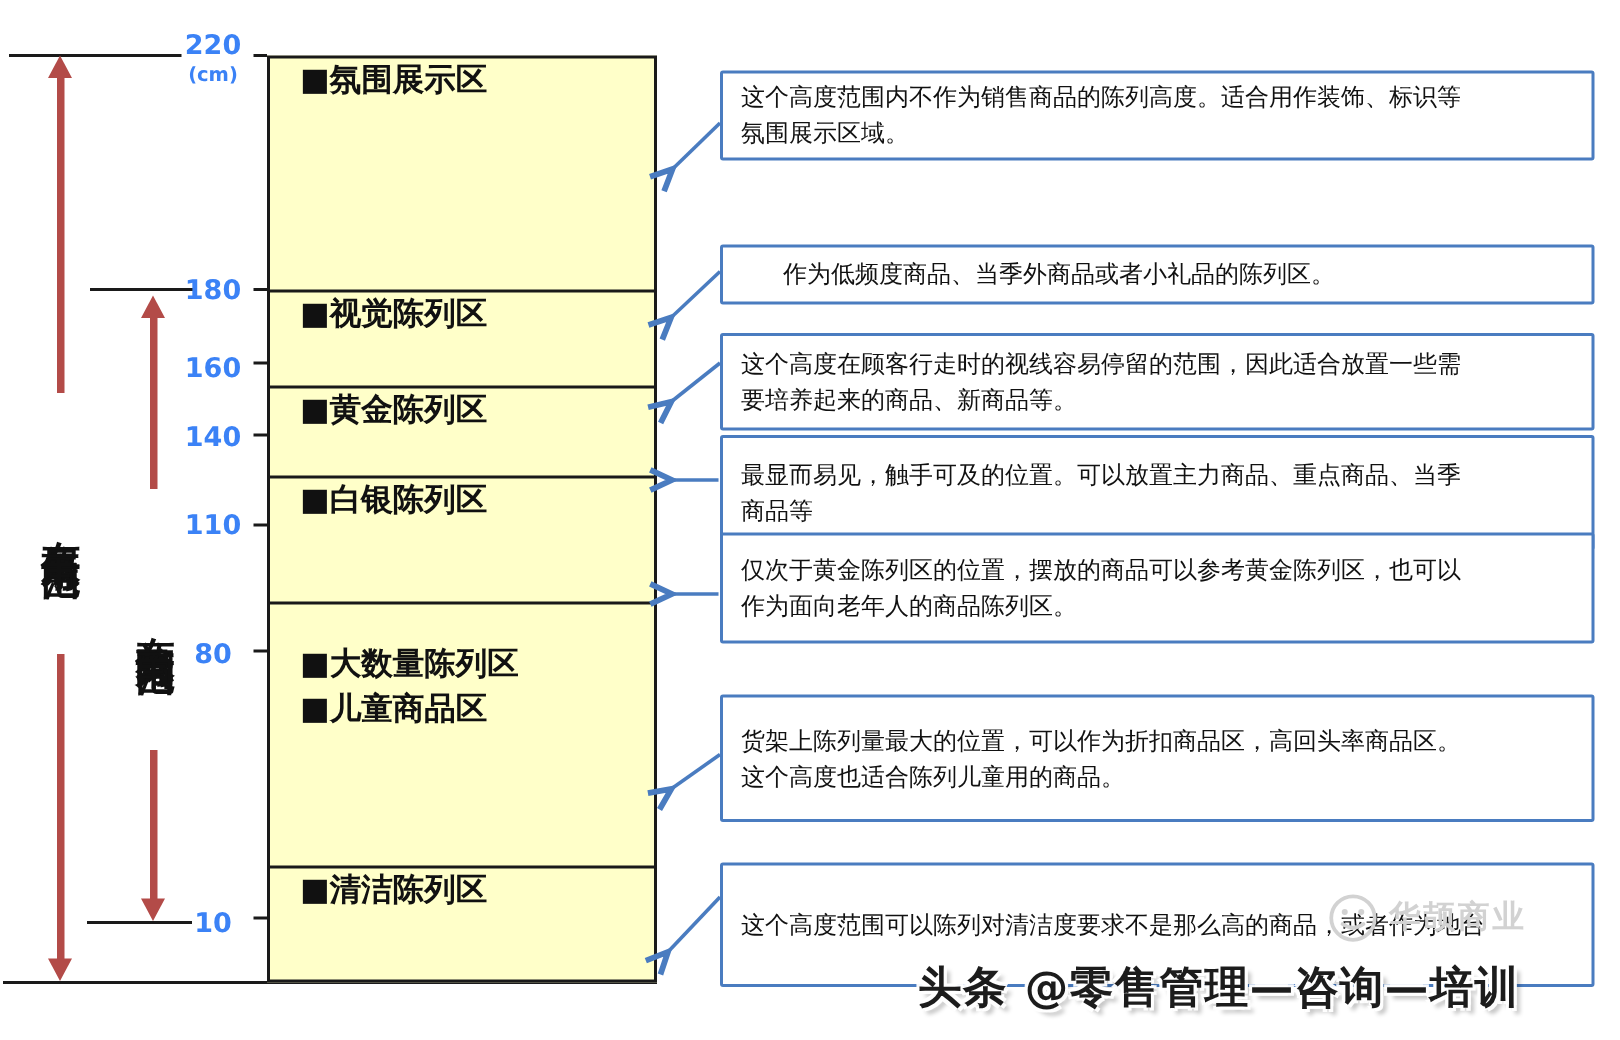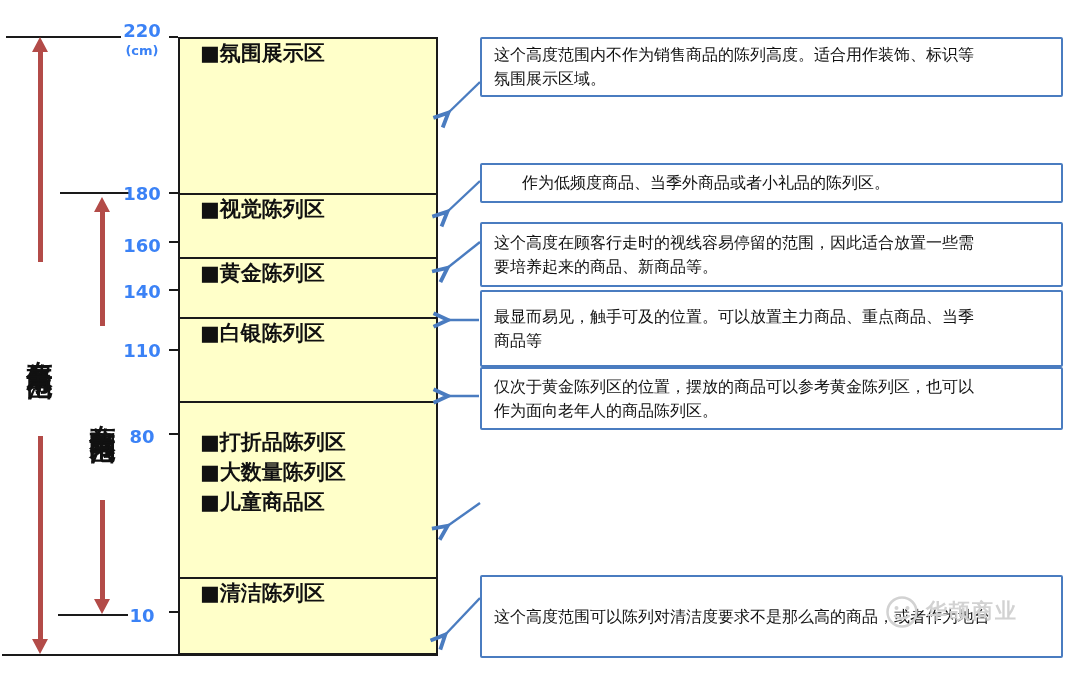--- a/index.html
+++ b/index.html
@@ -56,25 +56,25 @@
   .zone-5 { height:84px; }
   .zone-6 { height:176px; justify-content:flex-start; padding-top:24px; }
   .zone-6 .zone-label { line-height:30px; }
   .zone-7 { height:31px; }
 
   
   .callout { position:absolute; left:480px; width:583px; background:#ffffff;
              border:2px solid #4a7cc0; border-radius:2px; display:flex; align-items:center;
              padding:5px 12px; font-size:16px; line-height:24px; color:#111; z-index:2; }
   .callout span { white-space:pre-line; }
-  .callout-1 { top:37px;  height:60px; }
+  .callout-1 { top:47px;  height:60px; }
   .callout-2 { top:163px; height:40px;padding-left:40px; }
   .callout-3 { top:222px; height:65px; }
   .callout-4 { top:290px; height:77px; }
-  .callout-5 { top:367px; height:63px; }
+  .callout-5 { top:355px; height:74px; }
   .callout-6 { top:463px; height:85px; }
   .callout-7 { top:575px; height:83px; }
 
   .arrows-overlay { position:absolute; left:0; top:0; width:1080px; height:693px;
                     z-index:4; pointer-events:none; }
 
   
   .wm-logo { position:absolute; left:884px; top:594px; z-index:5; }
   .wm-brand { position:absolute; left:926px; top:597px; font-size:21px; font-weight:bold;
               color:#d2d2d2; letter-spacing:2px; z-index:5; white-space:nowrap; }
@@ -127,21 +127,20 @@
     <div class="zone zone-3">
       <span class="zone-label">■视觉陈列区</span>
     </div>
     <div class="zone zone-4">
       <span class="zone-label">■黄金陈列区</span>
     </div>
     <div class="zone zone-5">
       <span class="zone-label">■白银陈列区</span>
     </div>
     <div class="zone zone-6">
-      <span class="zone-label">■打折品陈列区</span>
       <span class="zone-label">■大数量陈列区</span>
       <span class="zone-label">■儿童商品区</span>
     </div>
     <div class="zone zone-7">
       <span class="zone-label">■清洁陈列区</span>
     </div>
   </div>
 
   <svg class="arrows-overlay" viewBox="0 0 1080 693">
     <defs>
@@ -170,25 +169,30 @@
 要培养起来的商品、新商品等。</span>
   </div>
   <div class="callout callout-4">
     <span>最显而易见，触手可及的位置。可以放置主力商品、重点商品、当季
 商品等</span>
   </div>
   <div class="callout callout-5">
     <span>仅次于黄金陈列区的位置，摆放的商品可以参考黄金陈列区，也可以
 作为面向老年人的商品陈列区。</span>
   </div>
+  <div class="callout callout-6">
+    <span>货架上陈列量最大的位置，可以作为折扣商品区，高回头率商品区。
+这个高度也适合陈列儿童用的商品。</span>
+  </div>
   <div class="callout callout-7">
     <span>这个高度范围可以陈列对清洁度要求不是那么高的商品，或者作为地台</span>
   </div>
 
   <svg class="wm-logo" width="36" height="36" viewBox="0 0 36 36">
     <circle cx="18" cy="18" r="14.5" fill="none" stroke="#d2d2d2" stroke-width="2.5"></circle>
     <circle cx="12.5" cy="14" r="2" fill="#d2d2d2"></circle>
     <circle cx="23.5" cy="14" r="2" fill="#d2d2d2"></circle>
     <path d="M11,22 Q18,27 25,22" fill="none" stroke="#d2d2d2" stroke-width="2.5" stroke-linecap="round"></path>
   </svg>
   <div class="wm-brand">华颉商业</div>
+  <div class="wm-credit">头条 @零售管理—咨询—培训</div>
 
 </div>
 
 </body></html>

